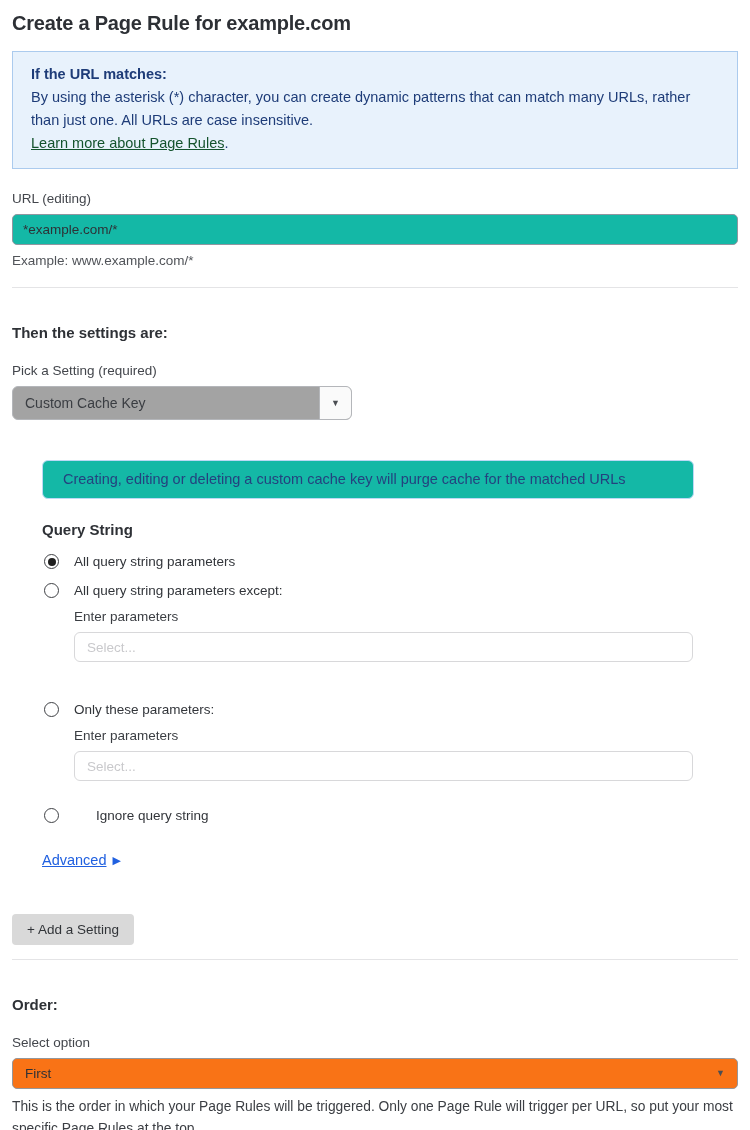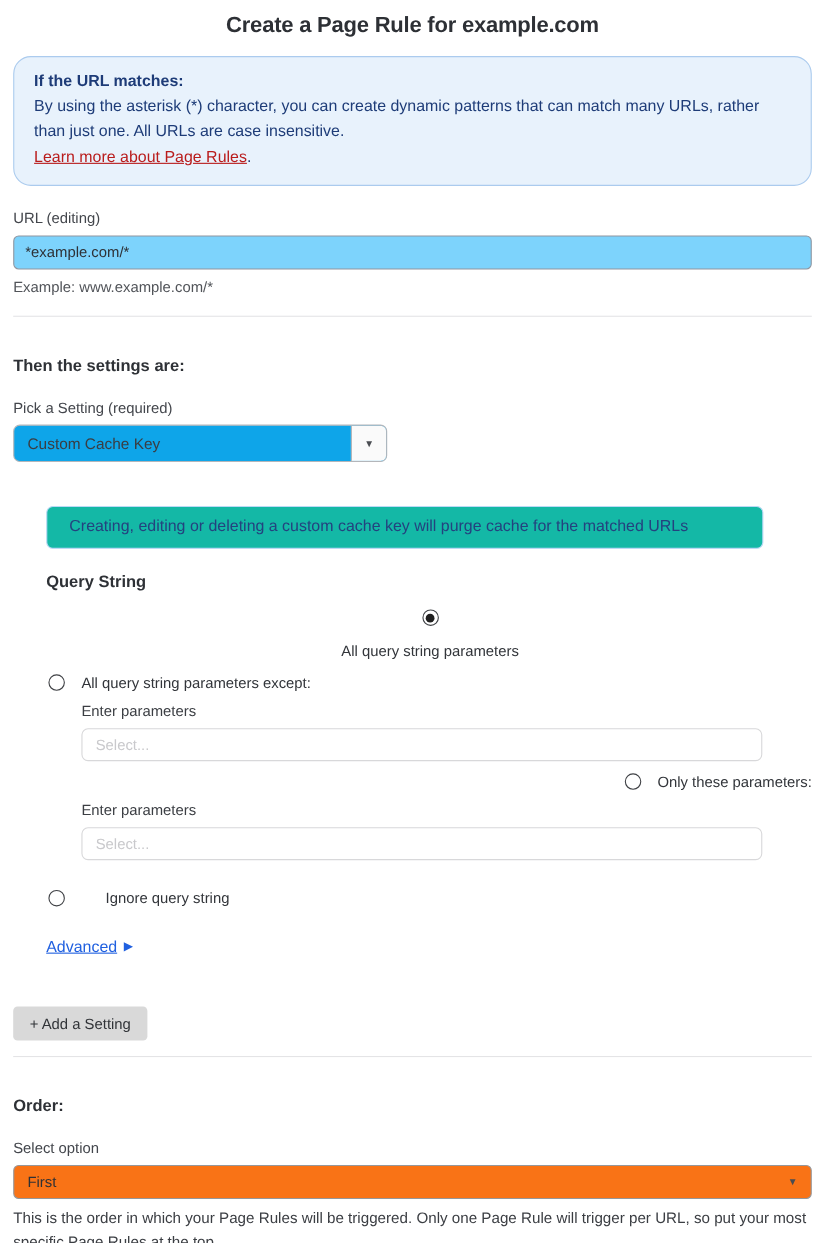--- a/index.html
+++ b/index.html
@@ -10,70 +10,69 @@
     -webkit-font-smoothing: antialiased;
   }
   .page { width: 750px; min-height: 1130px; padding: 0 12px 14px; }
 
   .page-title {
     margin-top: 12px;
     font-size: 20px;
     font-weight: 700;
     color: #2d3035;
     letter-spacing: -0.2px;
-    text-align: center;
   }
 
   
   .info-box {
     margin-top: 16px;
     background: #e8f2fc;
     border: 1px solid #abcbee;
-    border-radius: 16px;
+    border-radius: 0;
     padding: 11px 18px 13px;
     color: #1e3c78;
     font-size: 14.5px;
     line-height: 23px;
   }
   .info-heading { font-weight: 700; }
-  .info-link { color: #b91c1c; text-decoration: underline; cursor: pointer; }
+  .info-link { color: #14532d; text-decoration: underline; cursor: pointer; }
 
   .field-label {
     display: block;
     margin-top: 22px;
     font-size: 13.5px;
     color: #43464c;
   }
   .url-input {
     display: block;
     margin-top: 8px;
     width: 100%;
     height: 31px;
-    background: #7dd3fc;
+    background: #14b8a6;
     border: 1px solid #9096a0;
     border-radius: 5px;
     padding: 0 10px;
     font-size: 13.5px;
     font-family: "Liberation Sans", sans-serif;
     color: #2e3136;
   }
   .example-text { margin-top: 8px; font-size: 13.5px; color: #515459; }
 
   .divider { border: none; border-top: 1px solid #e4e4e6; margin-top: 19px; }
 
   .section-heading { margin-top: 36px; font-size: 15px; font-weight: 700; color: #2e3136; }
 
   
   .setting-select {
     margin-top: 8px;
     width: 340px;
     height: 34px;
     border: 1px solid #b4b6ba;
     border-radius: 6px;
-    background: #0ea5e9;
+    background: #a3a3a3;
     display: flex;
     align-items: center;
     font-size: 14px;
     color: #3a3d42;
     cursor: pointer;
     overflow: hidden;
   }
   .setting-select .ss-label { flex: 1; padding: 0 12px; }
   .setting-select .ss-arrow {
     width: 32px;
@@ -115,23 +114,23 @@
     background: #fff;
   }
   .radio-row .radio.checked::after {
     content: "";
     position: absolute;
     left: 2.5px; top: 2.5px; right: 2.5px; bottom: 2.5px;
     background: #1f1f1f;
     border-radius: 50%;
   }
   .radio-row .radio-label { font-size: 13.5px; color: #32353a; }
-  .rr-1 { margin-top: 16px; flex-direction: column; }
+  .rr-1 { margin-top: 16px; }
   .rr-2 { margin-top: 14px; }
-  .rr-3 { margin-top: 11px; justify-content: flex-end; }
+  .rr-3 { margin-top: 40px; }
   .rr-4 { margin-top: 27px; gap: 37px; }
 
   .sub-label { margin: 11px 0 0 62px; font-size: 13.5px; color: #3b3e43; }
   .param-input {
     display: block;
     margin: 8px 45px 0 62px;
     width: 619px;
     height: 30px;
     border: 1px solid #d8d8da;
     border-radius: 6px;

